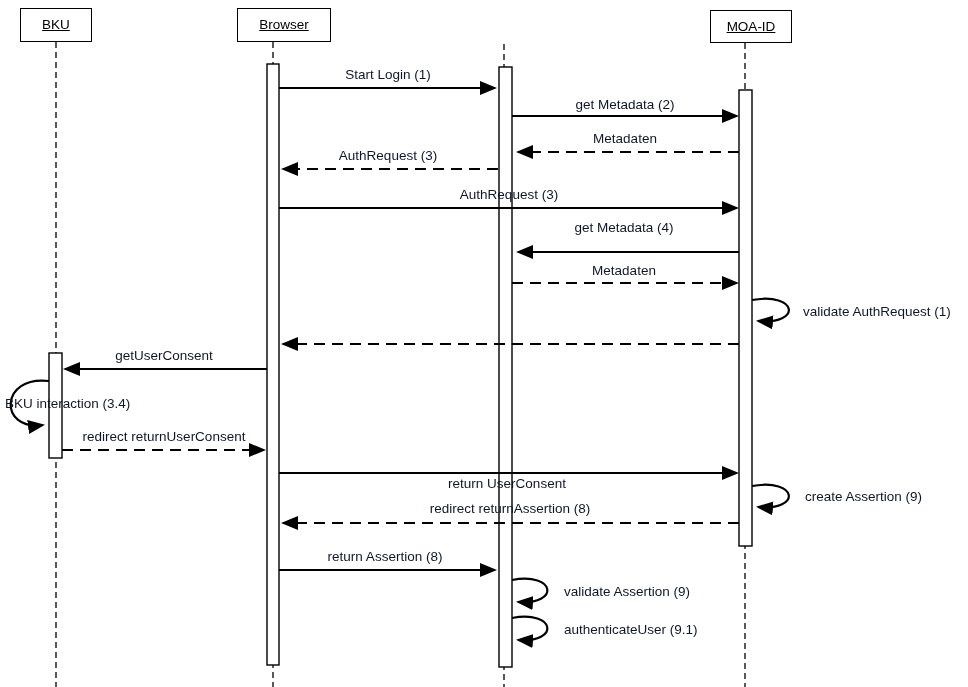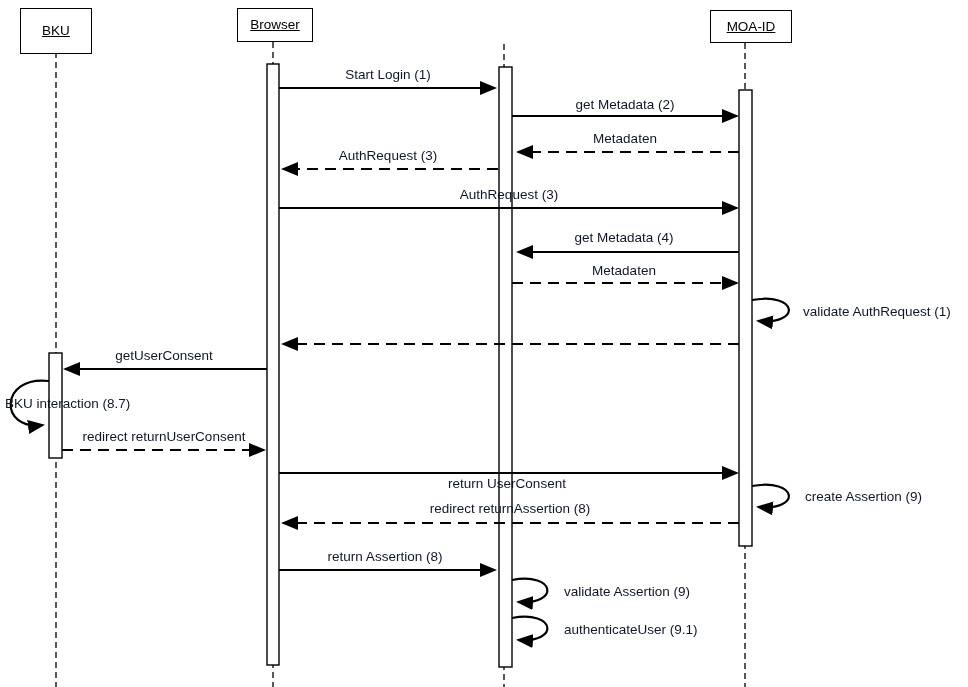--- a/index.html
+++ b/index.html
@@ -100,40 +100,40 @@
     <path class="msg" d="M49,381 C0,375 -2,431 43,425" marker-end="url(#arr)"></path>
     <line class="msg dashed" x1="62" y1="450" x2="264" y2="450" marker-end="url(#arr)"></line>
     <line class="msg" x1="279" y1="473" x2="737" y2="473" marker-end="url(#arr)"></line>
     <path class="msg" d="M752,486 C798,478 802,511 758,507" marker-end="url(#arr)"></path>
     <line class="msg dashed" x1="739" y1="523" x2="283" y2="523" marker-end="url(#arr)"></line>
     <line class="msg" x1="279" y1="570" x2="495" y2="570" marker-end="url(#arr)"></line>
     <path class="msg" d="M512,580 C556,572 560,605 518,602" marker-end="url(#arr)"></path>
     <path class="msg" d="M512,618 C556,610 560,643 518,640" marker-end="url(#arr)"></path>
   </svg>
 
-  <div class="actor-box" style="left:20px; top:8px; width:72px; height:46px;">
+  <div class="actor-box" style="left:20px; top:8px; width:72px; height:34px;">
     <span>BKU</span>
   </div>
-  <div class="actor-box" style="left:237px; top:8px; width:76px; height:34px;">
+  <div class="actor-box" style="left:237px; top:8px; width:94px; height:34px;">
     <span>Browser</span>
   </div>
   <div class="actor-box" style="left:710px; top:10px; width:82px; height:33px;">
     <span>MOA-ID</span>
   </div>
 
   <div class="msg-label centered" style="left:388px; top:67px;">Start Login (1)</div>
   <div class="msg-label centered" style="left:625px; top:97px;">get Metadata (2)</div>
   <div class="msg-label centered" style="left:625px; top:131px;">Metadaten</div>
   <div class="msg-label centered" style="left:388px; top:148px;">AuthRequest (3)</div>
   <div class="msg-label centered" style="left:509px; top:187px;">AuthRequest (3)</div>
-  <div class="msg-label centered" style="left:624px; top:230px;">get Metadata (4)</div>
+  <div class="msg-label centered" style="left:624px; top:220px;">get Metadata (4)</div>
   <div class="msg-label centered" style="left:624px; top:263px;">Metadaten</div>
   <div class="msg-label" style="left:803px; top:304px;">validate AuthRequest (1)</div>
   <div class="msg-label centered" style="left:164px; top:348px;">getUserConsent</div>
-  <div class="msg-label" style="left:5px; top:396px;">BKU interaction (8.7)</div>
+  <div class="msg-label" style="left:5px; top:396px;">BKU interaction (3.4)</div>
   <div class="msg-label centered" style="left:164px; top:429px;">redirect returnUserConsent</div>
   <div class="msg-label centered" style="left:507px; top:452px;margin-top:24px;">return UserConsent</div>
   <div class="msg-label" style="left:805px; top:489px;">create Assertion (9)</div>
   <div class="msg-label centered" style="left:510px; top:501px;">redirect returnAssertion (8)</div>
   <div class="msg-label centered" style="left:385px; top:549px;">return Assertion (8)</div>
   <div class="msg-label" style="left:564px; top:584px;">validate Assertion (9)</div>
   <div class="msg-label" style="left:564px; top:622px;">authenticateUser (9.1)</div>
 
 </div>
 

